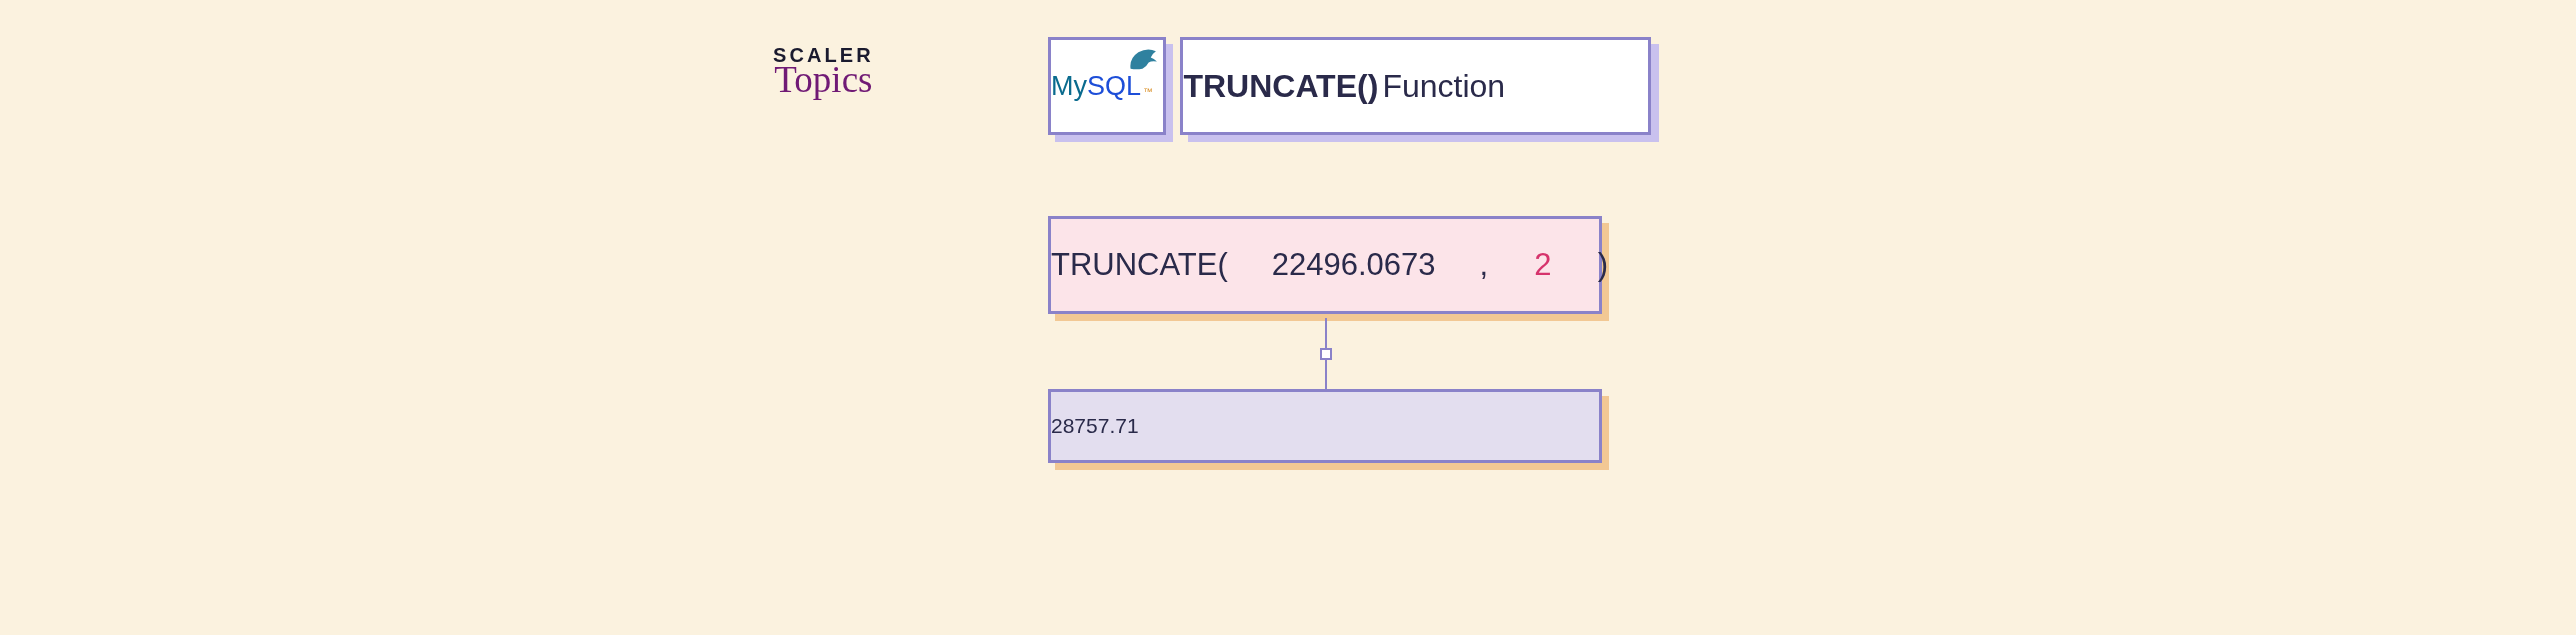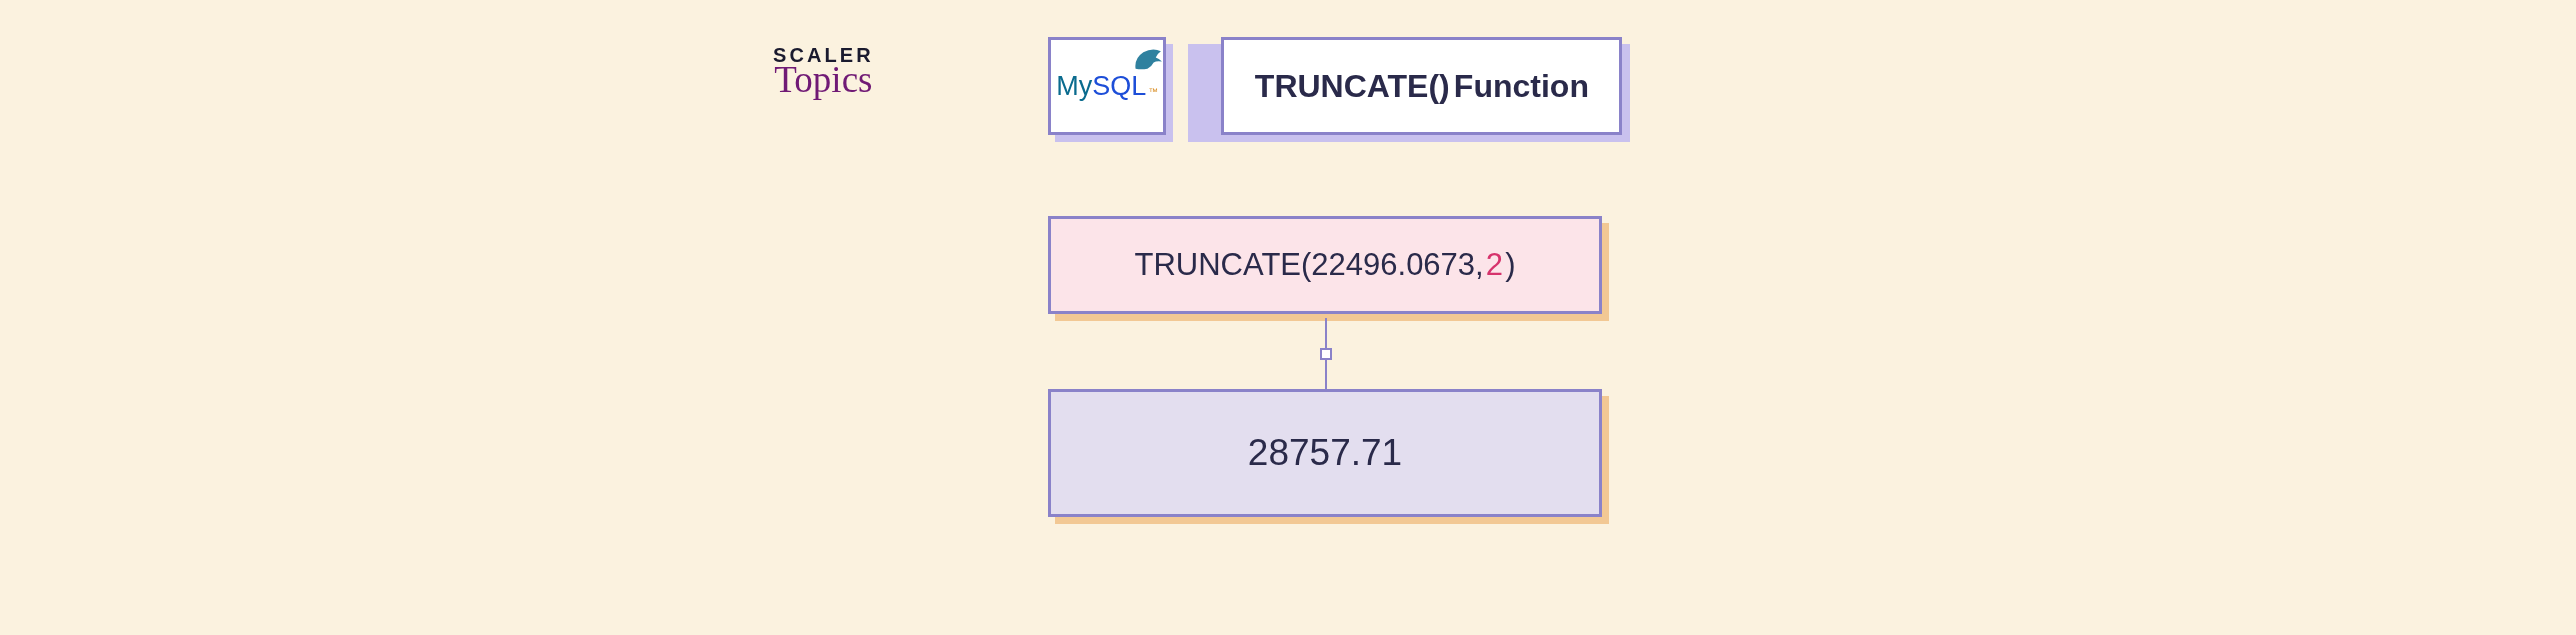--- a/index.html
+++ b/index.html
@@ -56,21 +56,21 @@
     background: #c9c1ee;
     z-index: 0;
   }
   .box-inner {
     position: relative;
     z-index: 1;
     border: 3.1px solid #8a82c9;
     background: #ffffff;
     display: flex;
     align-items: center;
-    justify-content: center;
+    justify-content: flex-start;
   }
   .mysql-box .box-inner {
     width: 118px;
     height: 98px;
   }
   .mysql-logo {
     display: flex;
     align-items: baseline;
     font-size: 27px;
     font-weight: 500;
@@ -80,43 +80,43 @@
   .mysql-sql { color: #1d4ed8; }
   .mysql-tm { font-size: 9.3px; color: #d88b1f; margin-left: 2.1px; }
   .dolphin {
     position: absolute;
     top: -23px;
     right: -6.2px;
     width: 31px;
     height: 23px;
   }
   .title-box .box-inner {
-    width: 401px;
+    width: 471px;
     height: 98px;
     font-size: 32px;
     color: #2a2a4a;
-    margin-left: 41px;
   }
   .title-bold { font-weight: 800; }
-  .title-light { font-weight: 700; margin-left: 4.1px; }
+  .title-light { font-weight: 400; margin-left: 4.1px; }
   .input-box {
     position: absolute;
     left: 1048px;
     top: 216px;
   }
   .input-box::after {
     background: #f2c894;
   }
   .input-box .box-inner {
     width: 554px;
     height: 98px;
     background: #fce4e9;
     font-size: 31px;
     font-weight: 400;
     color: #2a2a4a;
+    gap: 44px;
   }
   .input-arg2 { color: #d6336c; margin: 0 2.1px; }
   .connector {
     position: absolute;
     left: 1323px;
     top: 318px;
     width: 6.2px;
     height: 72px;
     display: flex;
     flex-direction: column;
@@ -136,23 +136,23 @@
   .output-box {
     position: absolute;
     left: 1048px;
     top: 389px;
   }
   .output-box::after {
     background: #f2c894;
   }
   .output-box .box-inner {
     width: 554px;
-    height: 128px;
+    height: 74px;
     background: #e3deef;
-    font-size: 37px;
+    font-size: 21px;
     font-weight: 400;
     color: #2a2a4a;
   }
 </style>
 </head>
 <body>
 
 <div class="canvas">
 
   <div class="brand">

